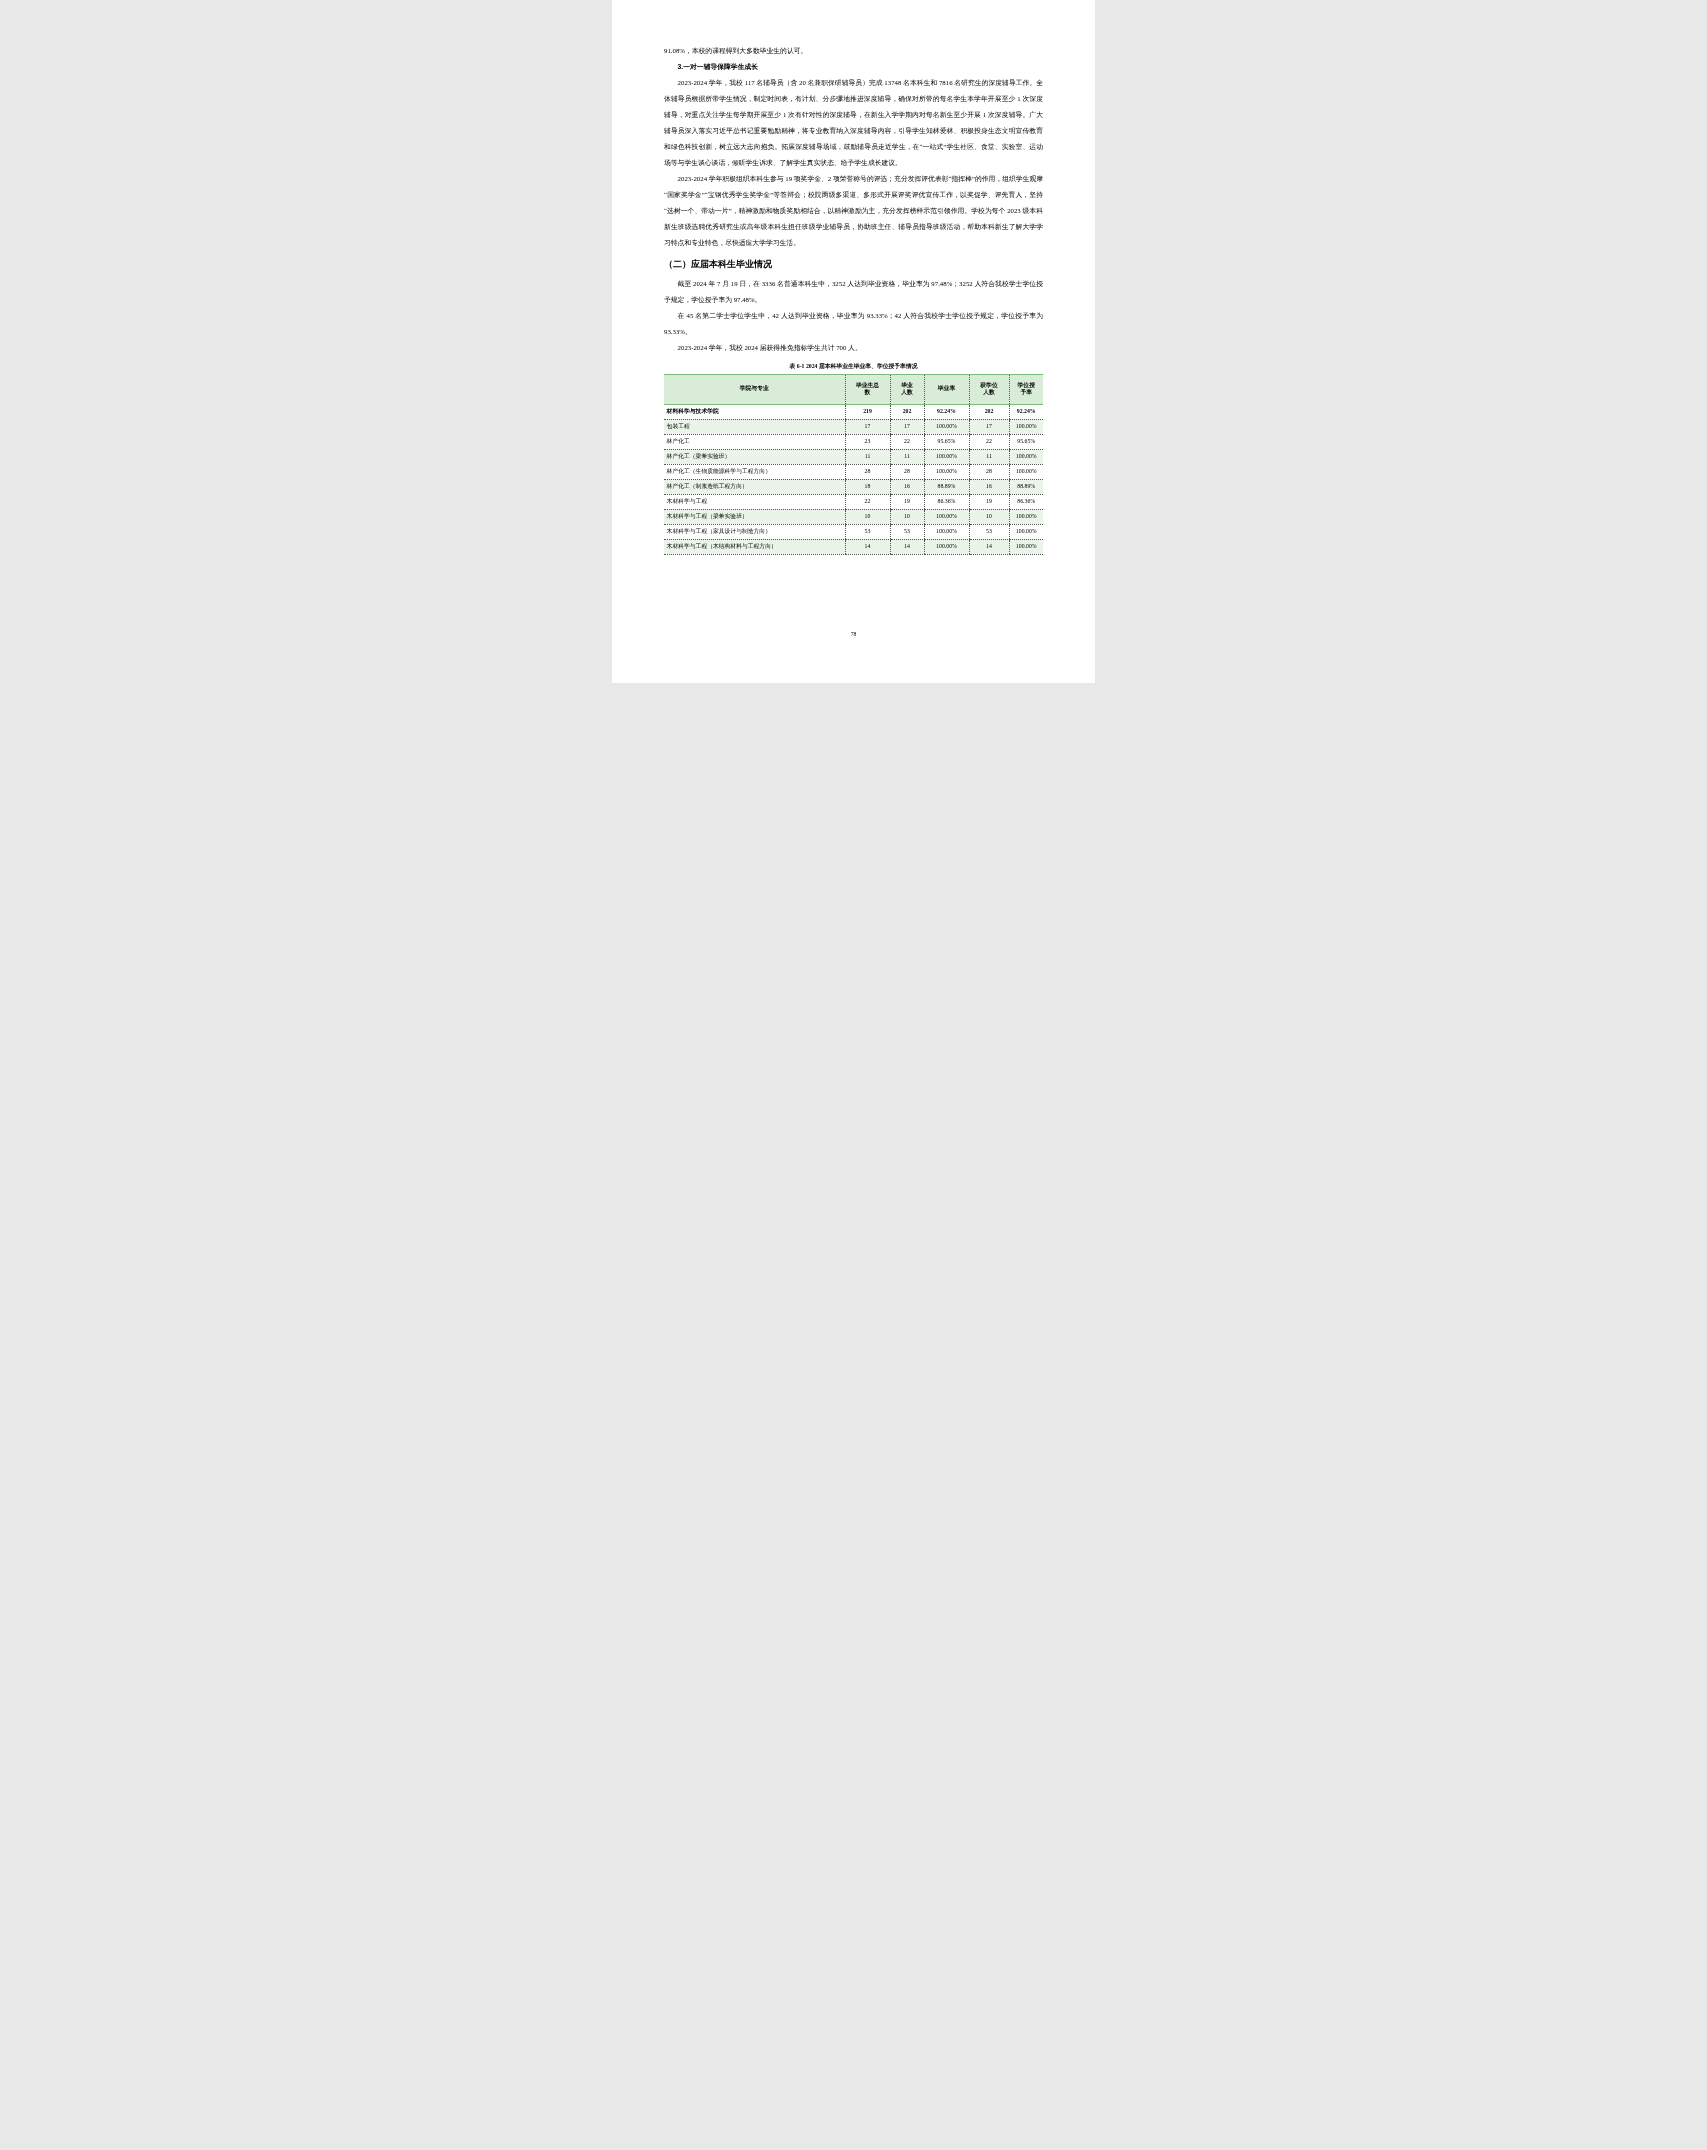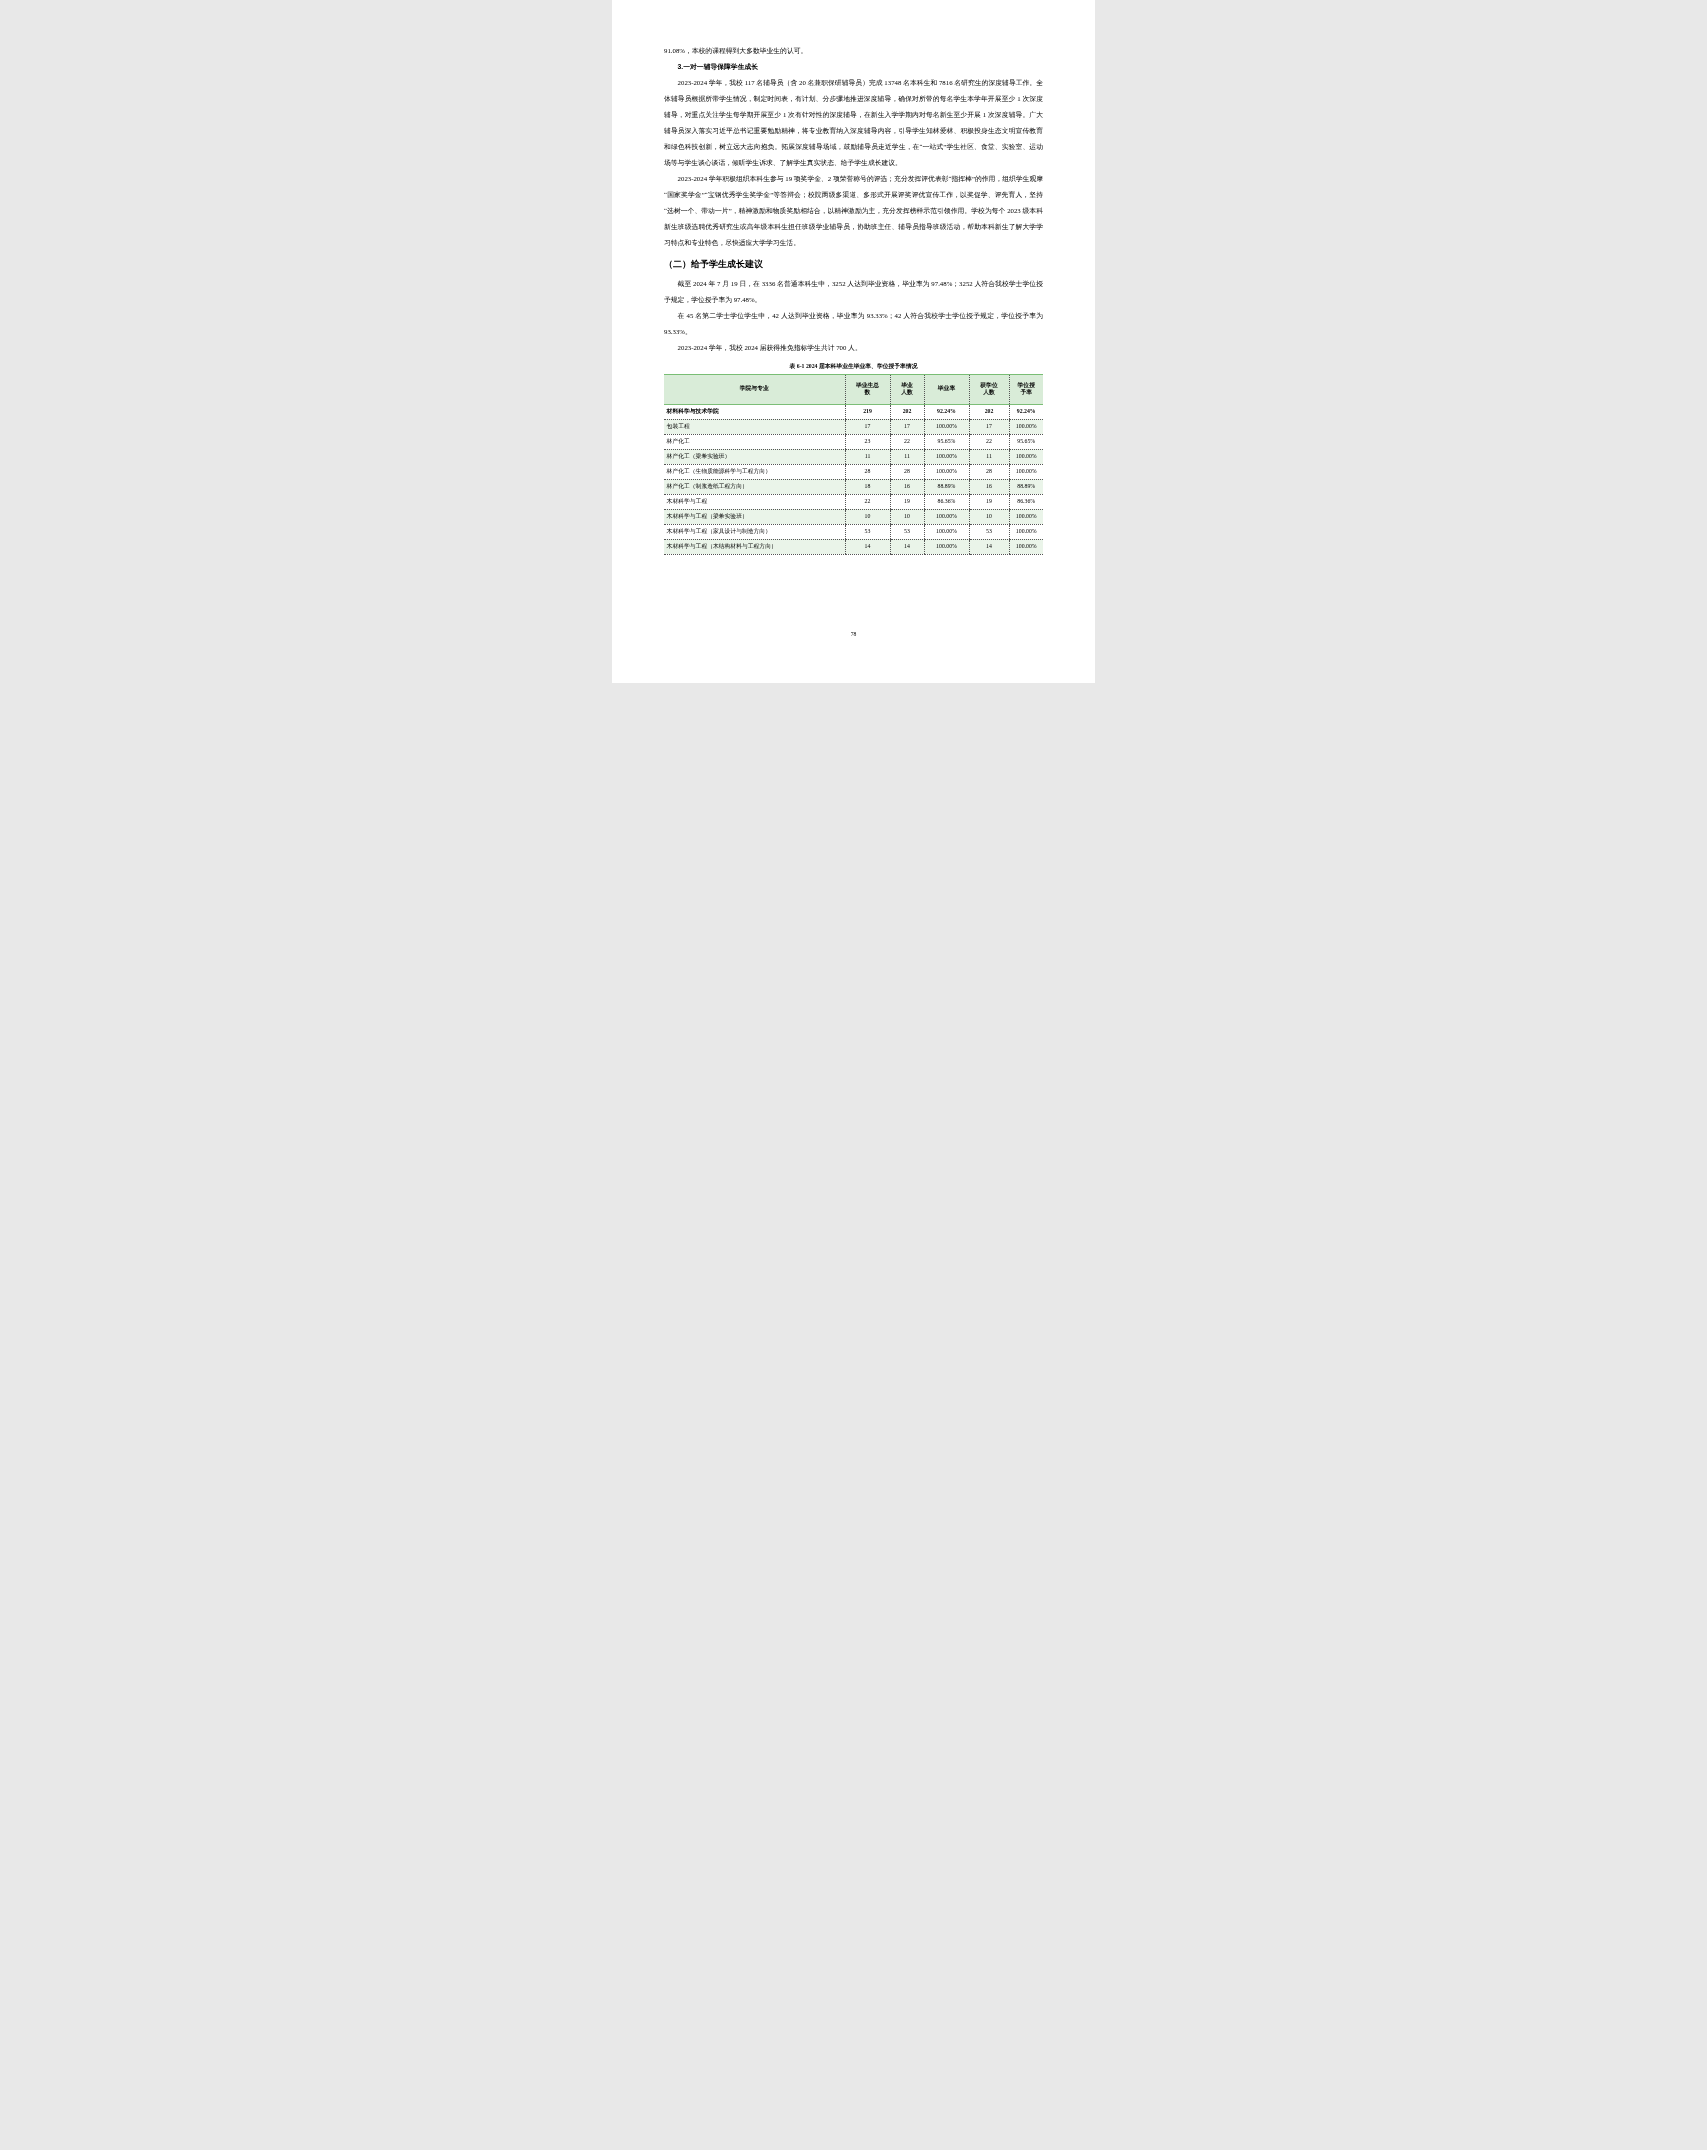--- a/index.html
+++ b/index.html
@@ -83,21 +83,21 @@
   <div class="content doc-text">
 
     <p>91.08%，本校的课程得到大多数毕业生的认可。</p>
 
     <p class="subheading">3.一对一辅导保障学生成长</p>
 
     <p class="indent">2023-2024 学年，我校 117 名辅导员（含 20 名兼职保研辅导员）完成 13748 名本科生和 7816 名研究生的深度辅导工作。全体辅导员根据所带学生情况，制定时间表，有计划、分步骤地推进深度辅导，确保对所带的每名学生本学年开展至少 1 次深度辅导，对重点关注学生每学期开展至少 1 次有针对性的深度辅导，在新生入学学期内对每名新生至少开展 1 次深度辅导。广大辅导员深入落实习近平总书记重要勉励精神，将专业教育纳入深度辅导内容，引导学生知林爱林、积极投身生态文明宣传教育和绿色科技创新，树立远大志向抱负。拓展深度辅导场域，鼓励辅导员走近学生，在“一站式”学生社区、食堂、实验室、运动场等与学生谈心谈话，倾听学生诉求、了解学生真实状态、给予学生成长建议。</p>
 
     <p class="indent">2023-2024 学年积极组织本科生参与 19 项奖学金、2 项荣誉称号的评选；充分发挥评优表彰“指挥棒”的作用，组织学生观摩“国家奖学金”“宝钢优秀学生奖学金”等答辩会；校院两级多渠道、多形式开展评奖评优宣传工作，以奖促学、评先育人，坚持“选树一个、带动一片”，精神激励和物质奖励相结合，以精神激励为主，充分发挥榜样示范引领作用。学校为每个 2023 级本科新生班级选聘优秀研究生或高年级本科生担任班级学业辅导员，协助班主任、辅导员指导班级活动，帮助本科新生了解大学学习特点和专业特色，尽快适应大学学习生活。</p>
 
-    <div class="section-heading">（二）给予学生成长建议</div>
+    <div class="section-heading">（二）应届本科生毕业情况</div>
 
     <p class="indent">截至 2024 年 7 月 19 日，在 3336 名普通本科生中，3252 人达到毕业资格，毕业率为 97.48%；3252 人符合我校学士学位授予规定，学位授予率为 97.48%。</p>
 
     <p class="indent">在 45 名第二学士学位学生中，42 人达到毕业资格，毕业率为 93.33%；42 人符合我校学士学位授予规定，学位授予率为 93.33%。</p>
 
     <p class="indent">2023-2024 学年，我校 2024 届获得推免指标学生共计 700 人。</p>
 
     <div class="table-caption">表 6-1 2024 届本科毕业生毕业率、学位授予率情况</div>
 
     <table class="grad-table">

